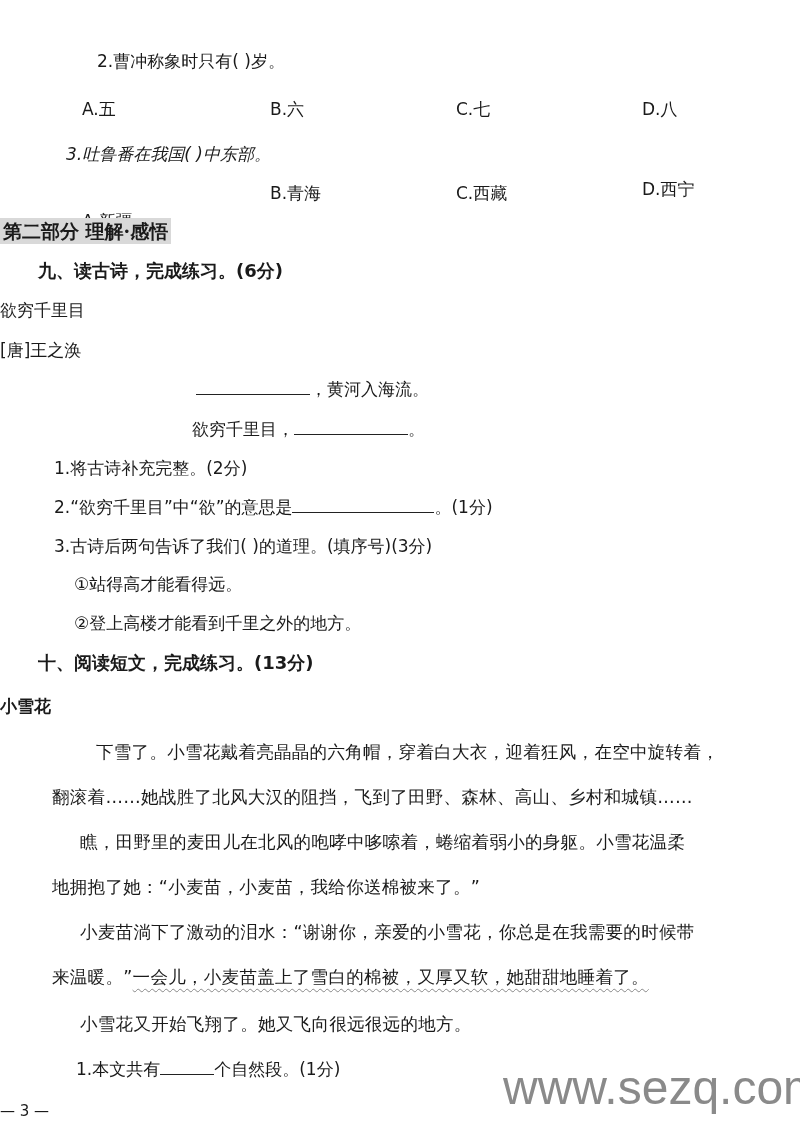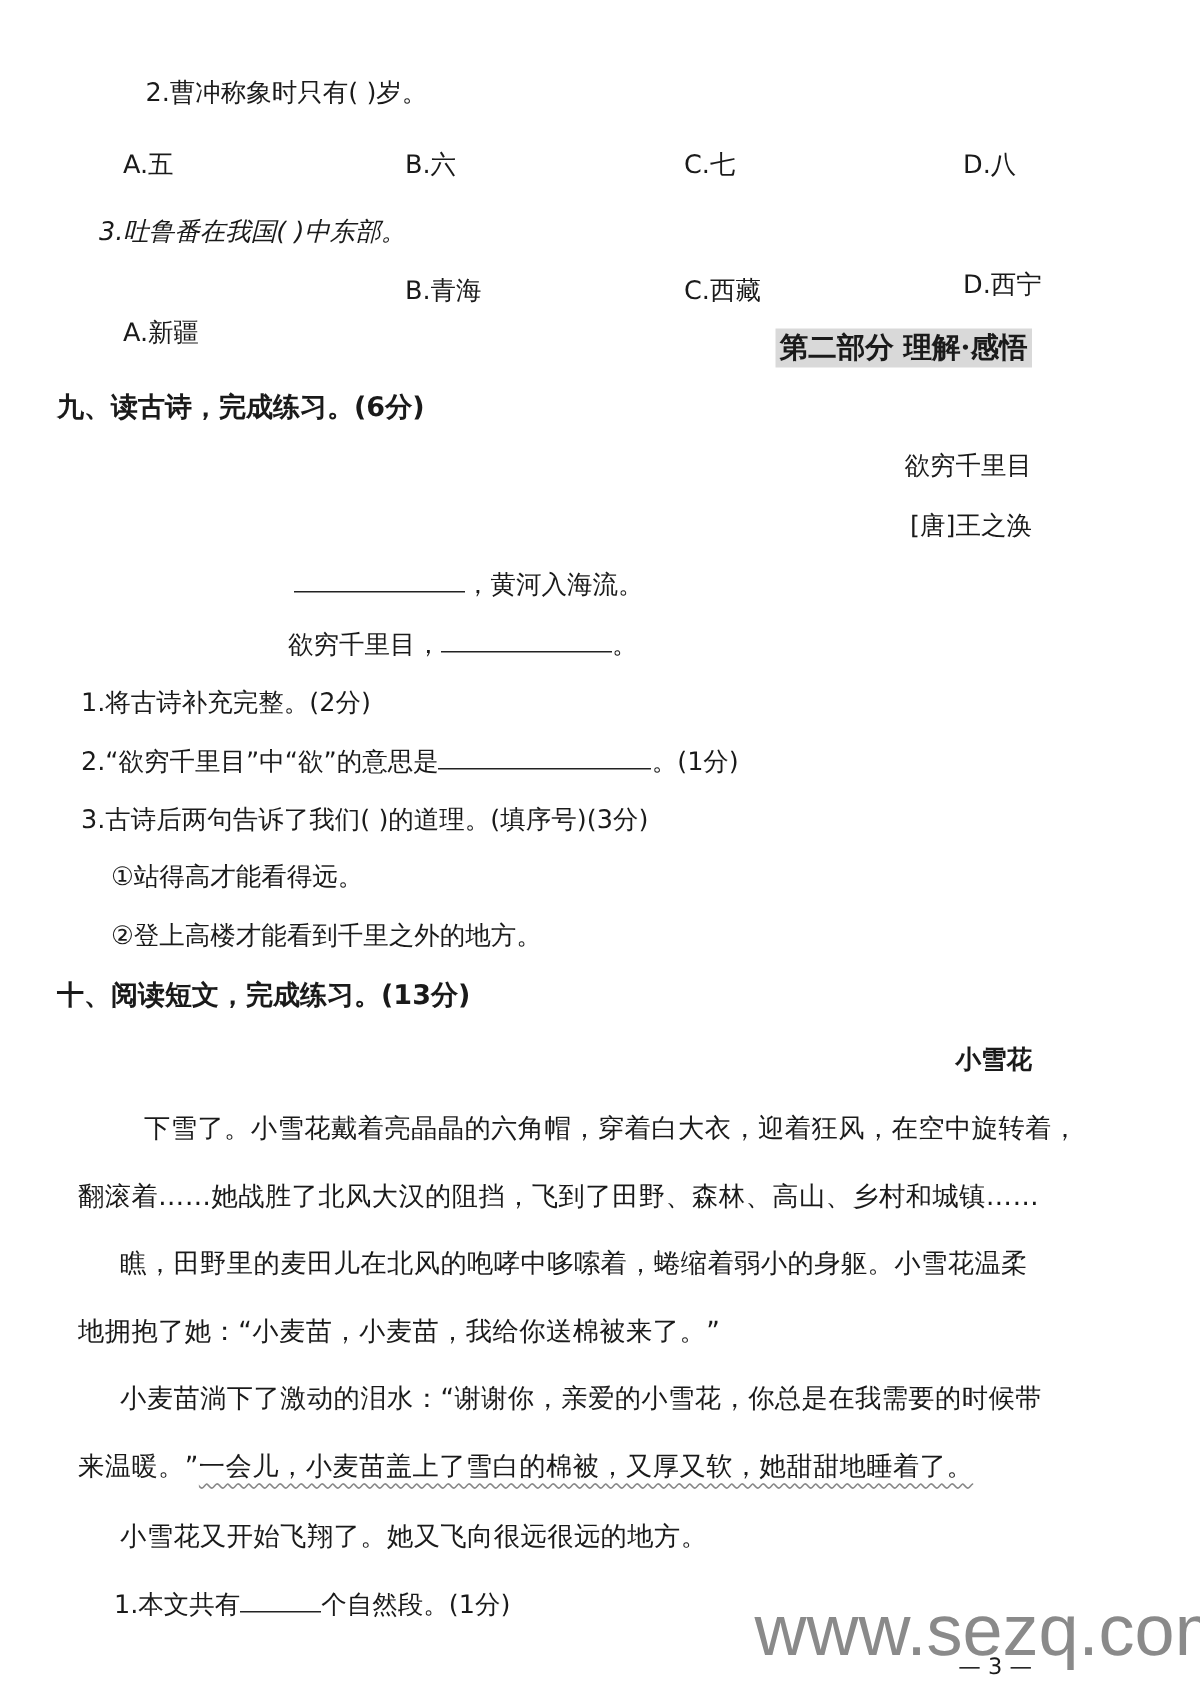--- a/index.html
+++ b/index.html
@@ -2,21 +2,21 @@
 <html><head>
 <meta charset="utf-8">
 <style>
   html, body { margin: 0; padding: 0; background: #ffffff; }
   body { width: 800px; height: 1132px; position: relative; overflow: hidden;
          font-family: "DejaVu Sans", "Liberation Sans", sans-serif; color: #1a1a1a; }
   .abs { position: absolute; white-space: nowrap; }
   .q { font-size: 17px; }
   .opt { font-size: 17px; }
   .sec { font-size: 18px; font-weight: bold; }
-  .center { left: 0; width: 688px; text-align: right; }
+  .center { left: 0; width: 688px; text-align: left; }
   .part-banner { background: #d9d9d9; font-family: "DejaVu Serif", "Liberation Serif", serif;
                  font-weight: bold; font-size: 19px; padding: 2px 3px; }
   .blank { display: inline-block; border-bottom: 1px solid #222; vertical-align: baseline; }
   .para { font-size: 17.5px; left: 52px; width: 712px; letter-spacing: 0.3px; }
   .wavy { text-decoration: underline wavy #888; text-underline-offset: 5px; text-decoration-thickness: 1px; text-align: right; }
   .watermark { font-family: "Liberation Sans", sans-serif; color: #8a8a8a; font-size: 48px; }
   .pageno { font-size: 15px; }
 </style>
 </head>
 <body>

